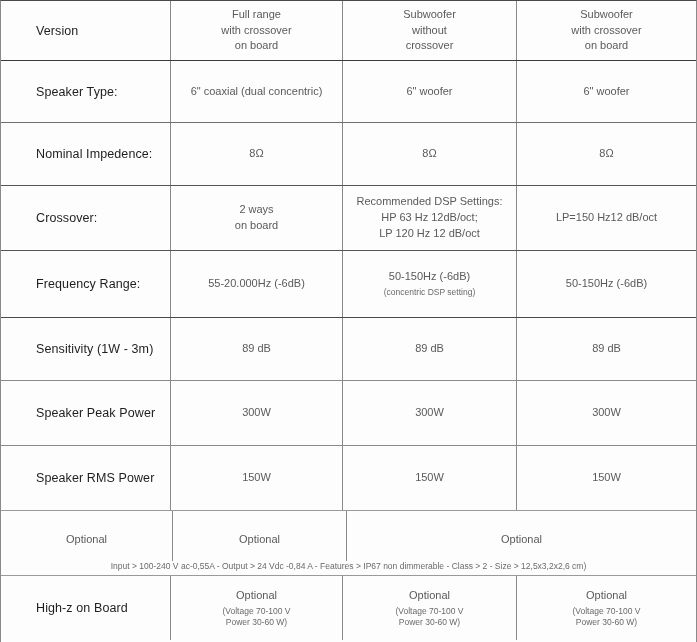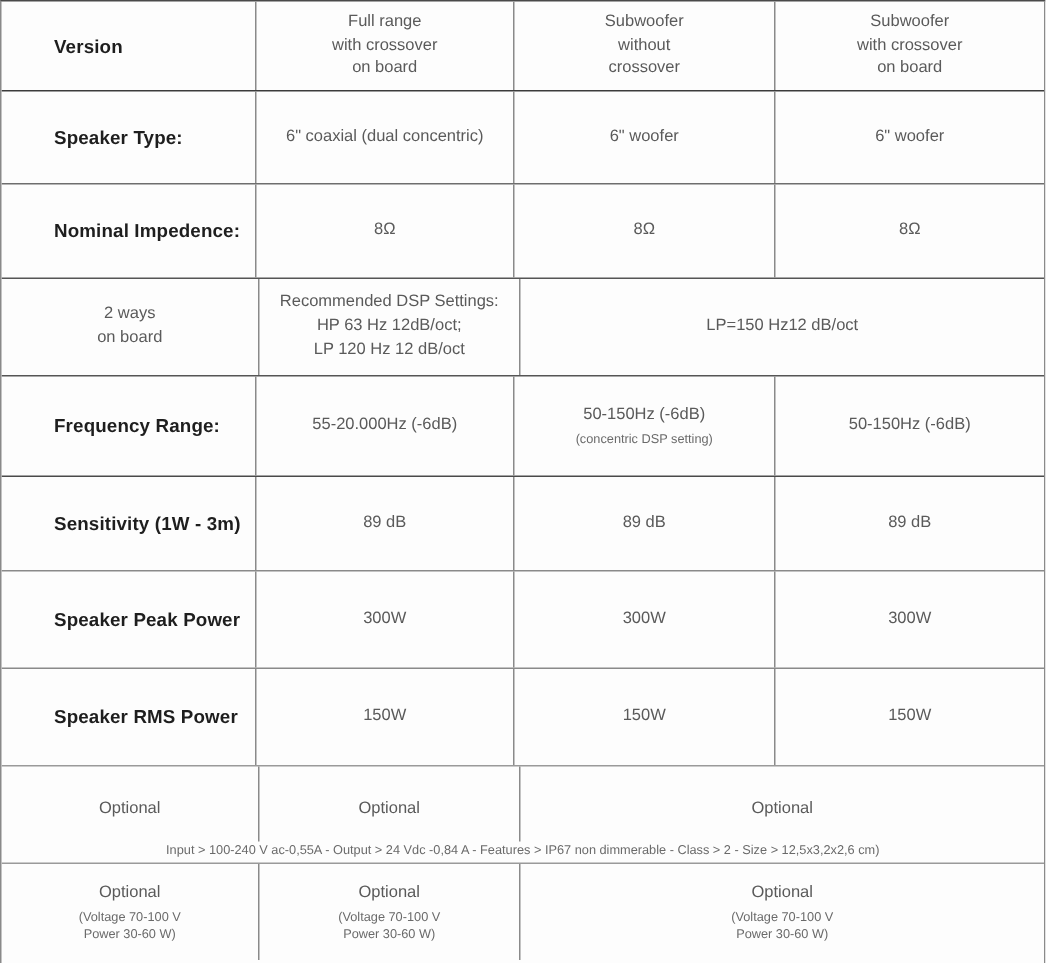--- a/index.html
+++ b/index.html
@@ -31,21 +31,21 @@
     display:flex;flex-direction:column;
     align-items:center;justify-content:center;
     text-align:center;
   }
   .label-cell{
     width:170px;min-width:170px;
     align-items:flex-start;
     padding-left:35px;padding-right:6px;
     text-align:left;
     border-right:1px solid #8a8a8a;
-    font-weight:bold;
+    font-weight:normal;
     font-size:12.5px;
     letter-spacing:.1px;
     color:#1e1e1e;
   }
   .data-cell{
     border-right:1px solid #8a8a8a;
     font-size:11px;
     color:#5a5a5a;
     line-height:1.45;
     padding:2px 6px;
@@ -113,20 +113,23 @@
         <div class="value">8Ω</div>
       </div>
       <div class="cell data-cell c1">
         <div class="value">8Ω</div>
       </div>
       <div class="cell data-cell c2">
         <div class="value">8Ω</div>
       </div>
     </div>
     <div class="row">
+      <div class="cell label-cell">
+        <div class="value">Crossover:</div>
+      </div>
       <div class="cell data-cell c0">
         <div class="value">2 ways
 on board</div>
       </div>
       <div class="cell data-cell c1">
         <div class="value">Recommended DSP Settings:
 HP 63 Hz 12dB/oct;
 LP 120 Hz 12 dB/oct</div>
       </div>
       <div class="cell data-cell c2">
@@ -202,20 +205,23 @@
           <div class="cell data-cell c2">
             <div class="value">Optional</div>
           </div>
         </div>
         <div class="footnote">
           <div class="">Input &gt; 100-240 V ac-0,55A - Output &gt; 24 Vdc -0,84 A - Features &gt; IP67 non dimmerable - Class &gt; 2 - Size &gt; 12,5x3,2x2,6 cm)</div>
         </div>
       </div>
     </div>
     <div class="row">
+      <div class="cell label-cell">
+        <div class="value">High-z on Board</div>
+      </div>
       <div class="cell data-cell c0">
         <div class="value">Optional</div>
         <div class="subnote">(Voltage 70-100 V
 Power 30-60 W)</div>
       </div>
       <div class="cell data-cell c1">
         <div class="value">Optional</div>
         <div class="subnote">(Voltage 70-100 V
 Power 30-60 W)</div>
       </div>

